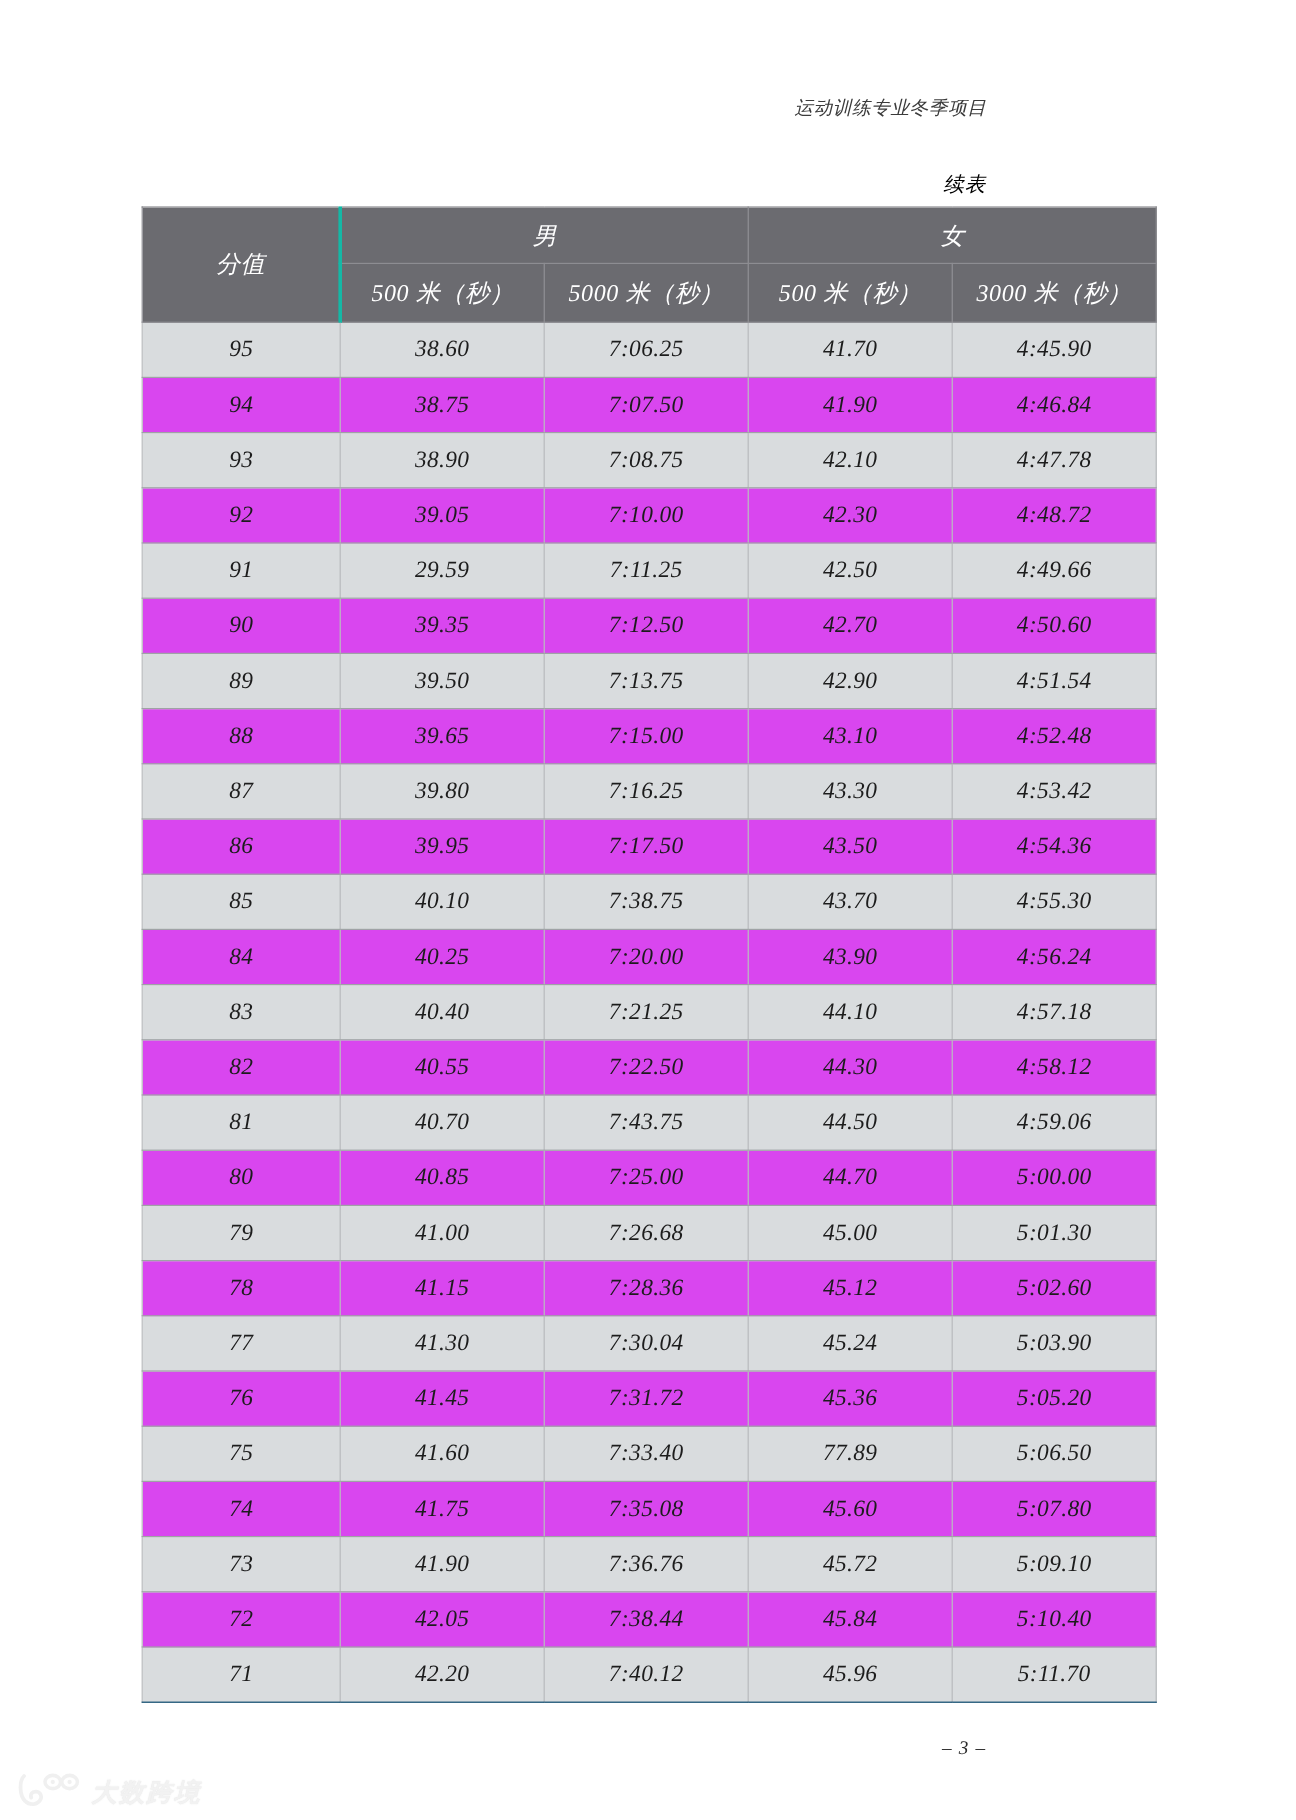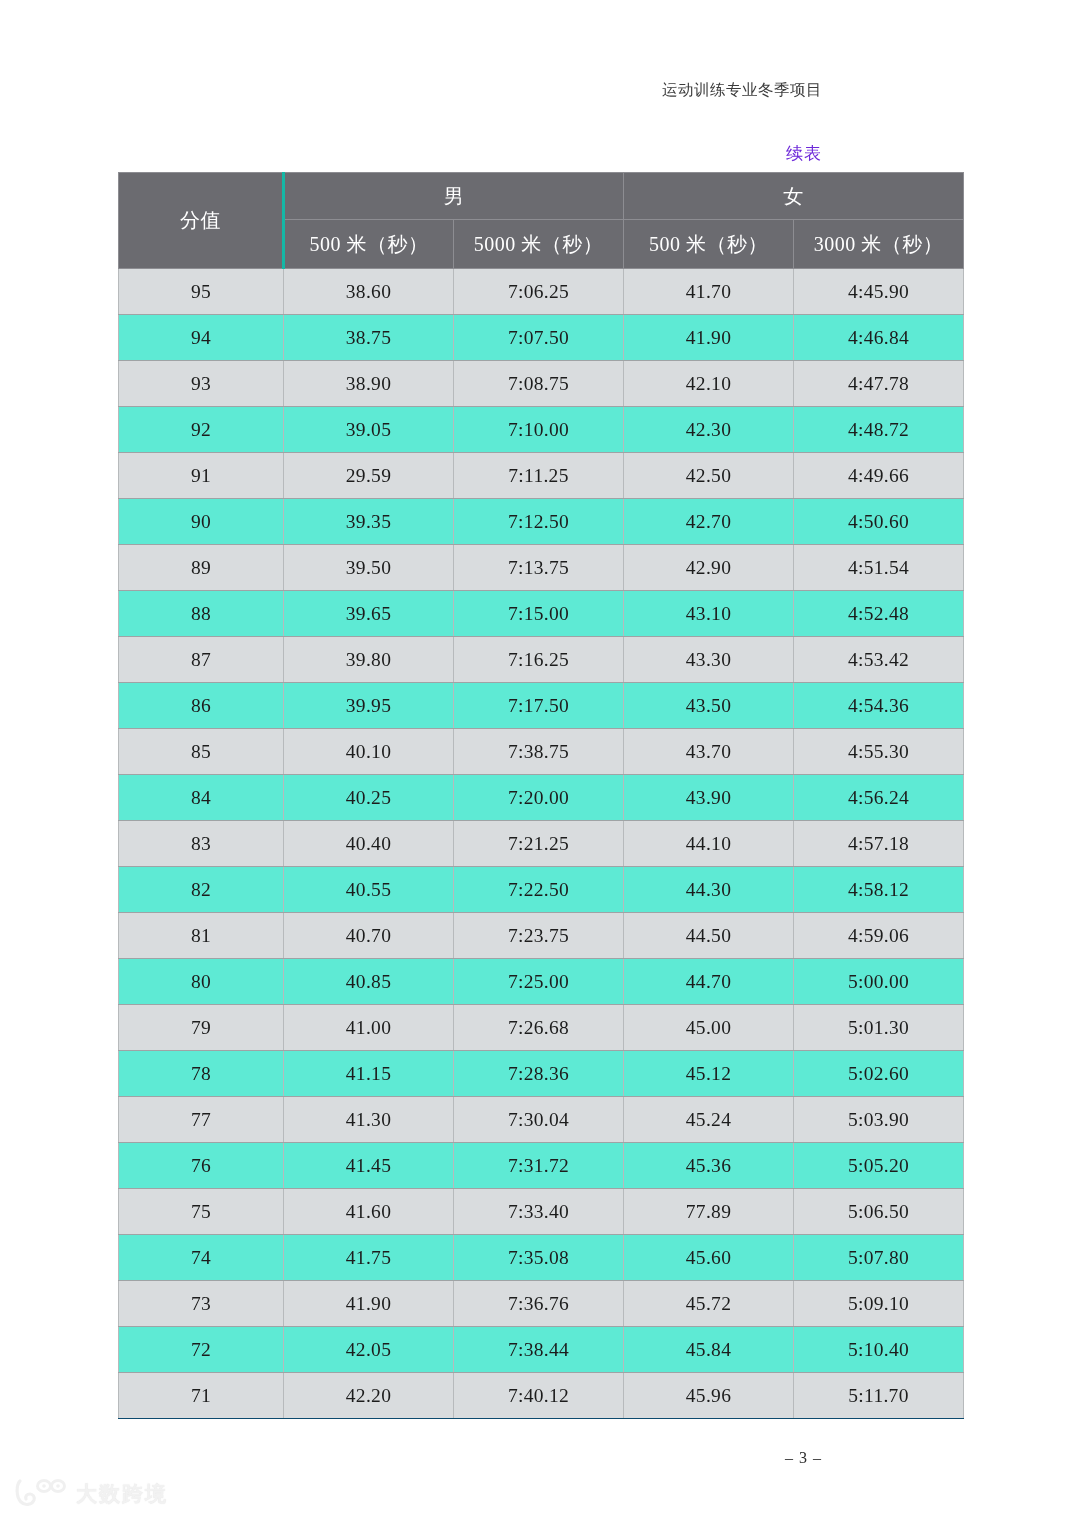--- a/index.html
+++ b/index.html
@@ -13,41 +13,42 @@
     font-family: "Liberation Serif", "DejaVu Serif", serif;
     position: relative;
     overflow: hidden;
   }
 
   .page {
     position: relative;
     width: 940px;
     height: 1517px;
     box-sizing: border-box;
+    font-style: italic;
   }
 
   
   .running-header {
     position: absolute;
     top: 80px;
     right: 118px;
     font-size: 15.5px;
     color: #3b3b3b;
     letter-spacing: 0.5px;
     font-family: "Liberation Serif", "DejaVu Serif", serif;
     white-space: nowrap;
   }
 
   
   .continued-label {
     position: absolute;
     top: 142px;
     right: 118px;
     font-size: 17px;
-    color: #6d28d9;
+    color: #000000;
     letter-spacing: 1px;
     white-space: nowrap;
   }
 
   
   .table-wrap {
     position: absolute;
     left: 118px;
     top: 172px;
     width: 845px;
@@ -100,21 +101,21 @@
     font-size: 19.5px;
     color: #1c1c1c;
     border-left: 1px solid #b7babc;
     border-right: 1px solid #b7babc;
     border-top: 1px solid #9fa3a5;
     border-bottom: 1px solid #9fa3a5;
     padding: 0;
     letter-spacing: 0.3px;
   }
   .score-table tbody tr.row-odd td  { background: #d9dcde; }
-  .score-table tbody tr.row-even td { background: #5eead4; }
+  .score-table tbody tr.row-even td { background: #d946ef; }
 
   .score-table tbody tr:last-child td {
     border-bottom: 1px solid #0c4a6e;
   }
 
   
   .page-number {
     position: absolute;
     bottom: 50px;
     right: 118px;
@@ -272,21 +273,21 @@
           <tr class="row-even">
             <td>82</td>
             <td>40.55</td>
             <td>7:22.50</td>
             <td>44.30</td>
             <td>4:58.12</td>
           </tr>
           <tr class="row-odd">
             <td>81</td>
             <td>40.70</td>
-            <td>7:23.75</td>
+            <td>7:43.75</td>
             <td>44.50</td>
             <td>4:59.06</td>
           </tr>
           <tr class="row-even">
             <td>80</td>
             <td>40.85</td>
             <td>7:25.00</td>
             <td>44.70</td>
             <td>5:00.00</td>
           </tr>

